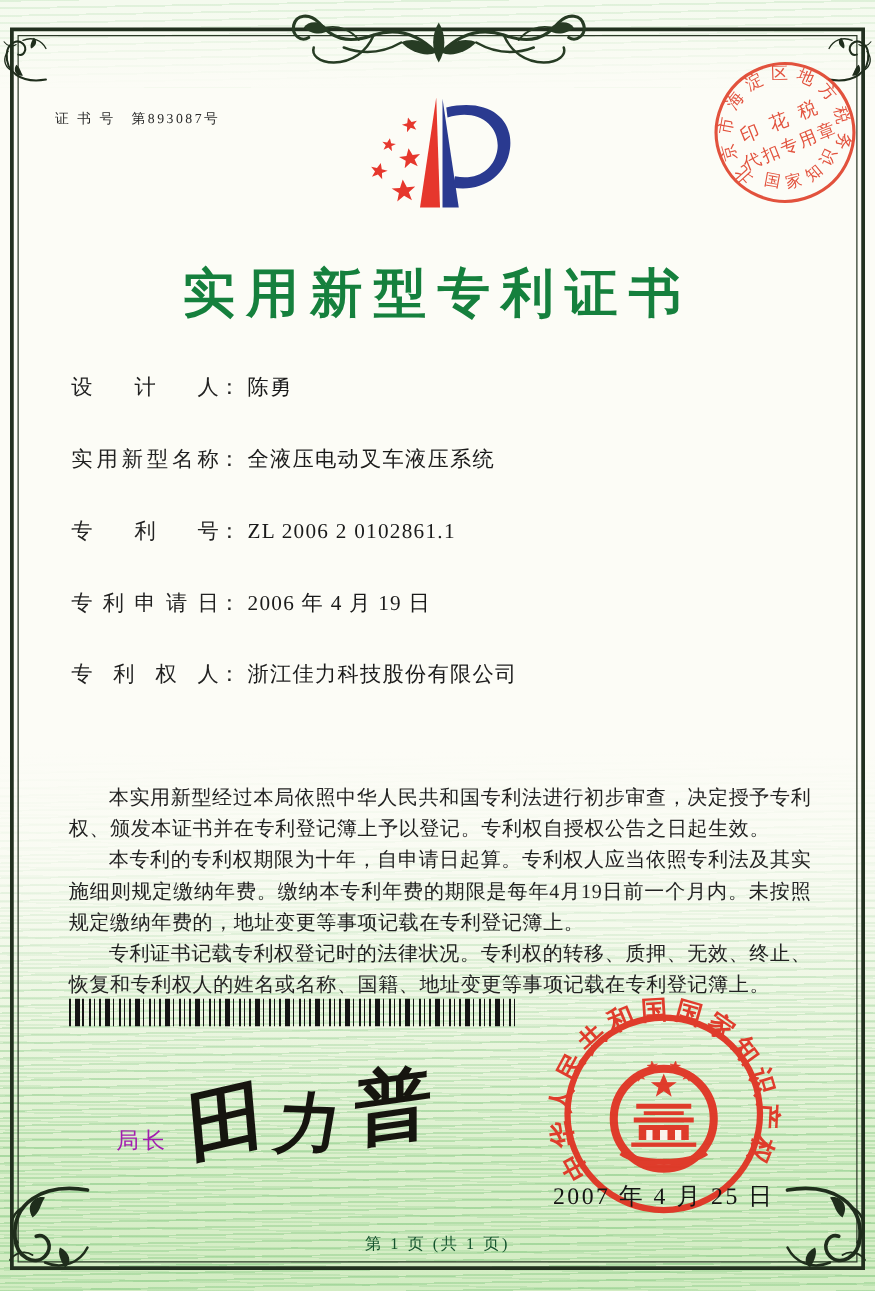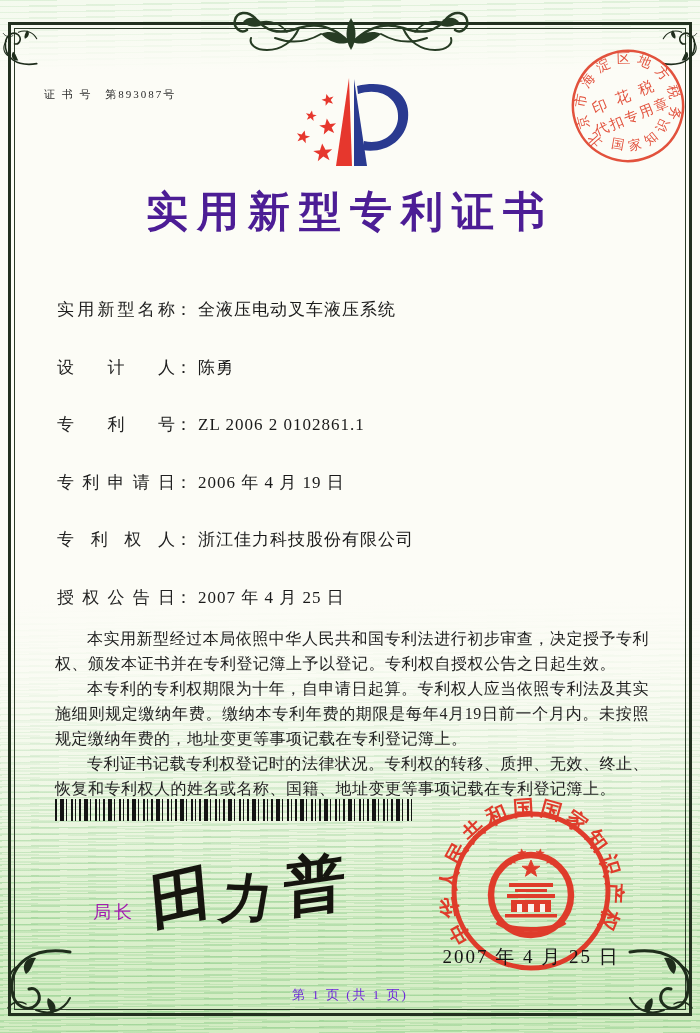--- a/index.html
+++ b/index.html
@@ -25,21 +25,21 @@
       repeating-linear-gradient(179deg,rgba(122,196,120,.18) 0 1.5px,rgba(255,255,255,0) 1.5px 6px),
       #f4faee;
   }
   
   #frame-outer{position:absolute;left:8px;top:22px;right:8px;bottom:17px;border:3px solid #22301f;}
   #frame-inner{position:absolute;left:3px;top:3px;right:3px;bottom:3px;border:1px solid #2c3b28;}
   .abs{position:absolute;}
   
   #certno{left:44px;top:87px;font-size:11px;letter-spacing:2px;color:#2a2a2a;text-align:right;}
   
-  #title{left:0;top:184px;width:100%;text-align:center;font-size:42px;font-weight:700;letter-spacing:9px;color:#4c1d95;}
+  #title{left:0;top:207px;width:100%;text-align:center;font-size:42px;font-weight:700;letter-spacing:9px;color:#15803d;}
   
   #fields{left:57px;top:298px;width:560px;}
   .frow{height:57.5px;font-size:17px;white-space:nowrap;}
   .frow .lbl{display:inline-block;width:118px;text-align:justify;text-align-last:justify;color:#222;}
   .frow .col{display:inline-block;color:#222;}
   .frow .val{display:inline-block;margin-left:6px;letter-spacing:1px;color:#1a1a1a;}
   
   #body-text{left:55px;top:626px;width:594px;font-size:16px;line-height:25px;letter-spacing:.5px;color:#222;text-align:justify;}
   #body-text p{margin:0;text-indent:2em;}
   
@@ -50,21 +50,21 @@
   #signature{left:150px;top:848px;font-size:62px;font-weight:700;color:#16150f;transform:rotate(-5deg) skewX(-8deg);letter-spacing:10px;}
   #signature span{display:inline-block;}
   #signature .s1{transform:rotate(-8deg);}
   #signature .s2{transform:rotate(7deg) translateY(6px);font-size:52px;}
   #signature .s3{transform:rotate(-3deg);}
   
   #tax-stamp{left:553px;top:31px;width:150px;height:150px;transform:rotate(-22deg);opacity:.92;}
   #office-seal{left:431px;top:791px;width:200px;height:200px;opacity:.95;}
   #issue-date{left:411px;top:944px;width:240px;text-align:center;font-size:19px;letter-spacing:2px;color:#141414;z-index:5;}
   
-  #footer{left:0;top:986px;width:100%;text-align:center;font-size:13px;letter-spacing:2px;color:#6d28d9;}
+  #footer{left:0;top:986px;width:100%;text-align:center;font-size:13px;letter-spacing:2px;color:#14532d;}
   
   #logo{left:270px;top:74px;width:160px;height:110px;}
   
   .orn{pointer-events:none;}
   #orn-top{left:231px;top:4px;width:240px;height:62px;}
   #orn-bl{left:2px;top:944px;width:74px;height:74px;}
   #orn-br{right:2px;top:944px;width:74px;height:74px;transform:scaleX(-1);}
   #orn-tl{left:0px;top:28px;width:40px;height:40px;transform:scaleY(-1);}
   #orn-tr{right:0px;top:28px;width:40px;height:40px;transform:scale(-1,-1);}
   text{font-family:"Liberation Serif","DejaVu Serif",serif;}
@@ -156,36 +156,33 @@
       <textPath href="#taxBot" startOffset="8">国家知识产权局</textPath>
     </text>
     <text x="75" y="70" text-anchor="middle" font-size="15" fill="#e0442e" letter-spacing="3">印 花 税</text>
     <text x="75" y="91" text-anchor="middle" font-size="14" fill="#e0442e" letter-spacing="2">代扣专用章</text>
   </svg>
 
   <div id="title" class="abs">实用新型专利证书</div>
 
   <div id="fields" class="abs">
     <div class="frow">
+      <span class="lbl">设计人</span><span class="col">：</span><span class="val">陈勇</span>
+    </div>
+    <div class="frow">
       <span class="lbl">实用新型名称</span><span class="col">：</span><span class="val">全液压电动叉车液压系统</span>
     </div>
     <div class="frow">
-      <span class="lbl">设计人</span><span class="col">：</span><span class="val">陈勇</span>
-    </div>
-    <div class="frow">
       <span class="lbl">专利号</span><span class="col">：</span><span class="val">ZL 2006 2 0102861.1</span>
     </div>
     <div class="frow">
       <span class="lbl">专利申请日</span><span class="col">：</span><span class="val">2006 年 4 月 19 日</span>
     </div>
     <div class="frow">
       <span class="lbl">专利权人</span><span class="col">：</span><span class="val">浙江佳力科技股份有限公司</span>
-    </div>
-    <div class="frow">
-      <span class="lbl">授权公告日</span><span class="col">：</span><span class="val">2007 年 4 月 25 日</span>
     </div>
   </div>
 
   <div id="body-text" class="abs">
     <p>本实用新型经过本局依照中华人民共和国专利法进行初步审查，决定授予专利权、颁发本证书并在专利登记簿上予以登记。专利权自授权公告之日起生效。</p>
     <p>本专利的专利权期限为十年，自申请日起算。专利权人应当依照专利法及其实施细则规定缴纳年费。缴纳本专利年费的期限是每年4月19日前一个月内。未按照规定缴纳年费的，地址变更等事项记载在专利登记簿上。</p>
     <p>专利证书记载专利权登记时的法律状况。专利权的转移、质押、无效、终止、恢复和专利权人的姓名或名称、国籍、地址变更等事项记载在专利登记簿上。</p>
   </div>
 
   <div id="barcode" class="abs"></div>

